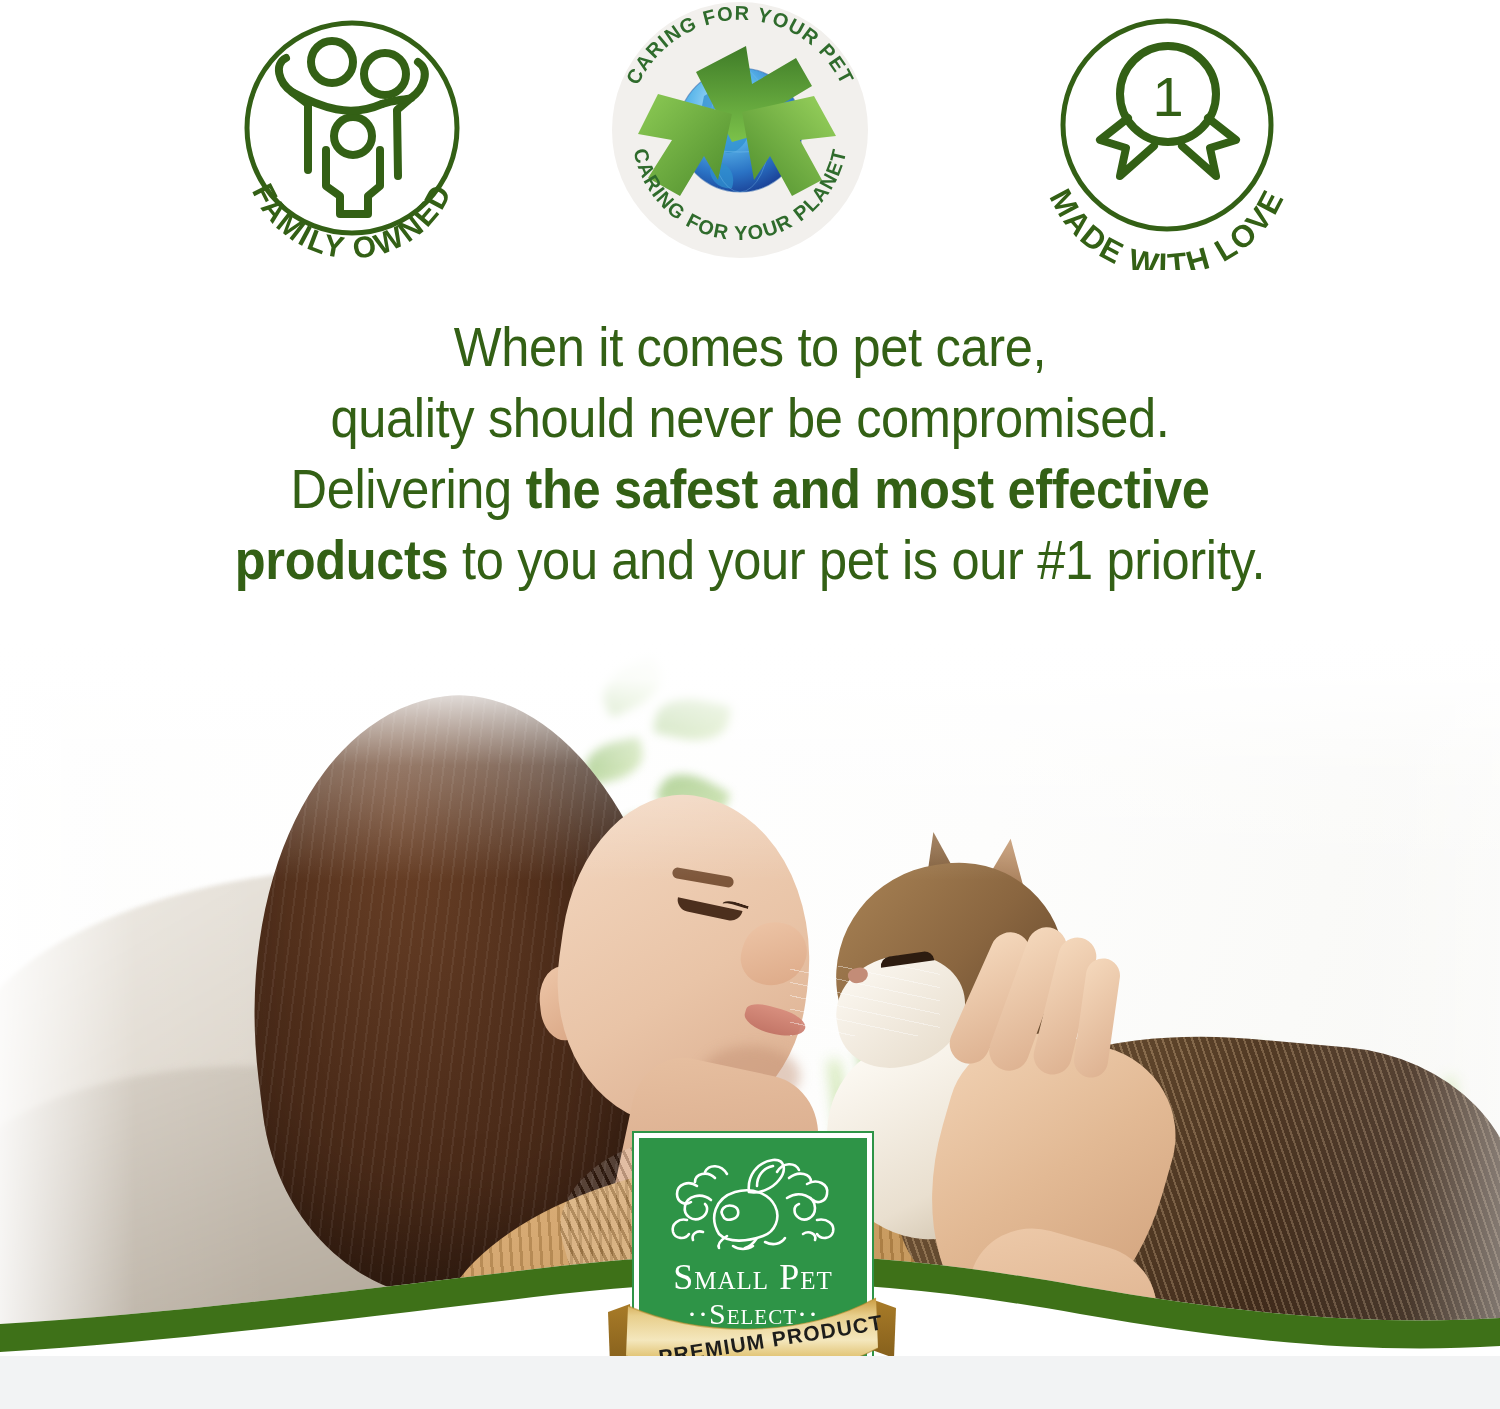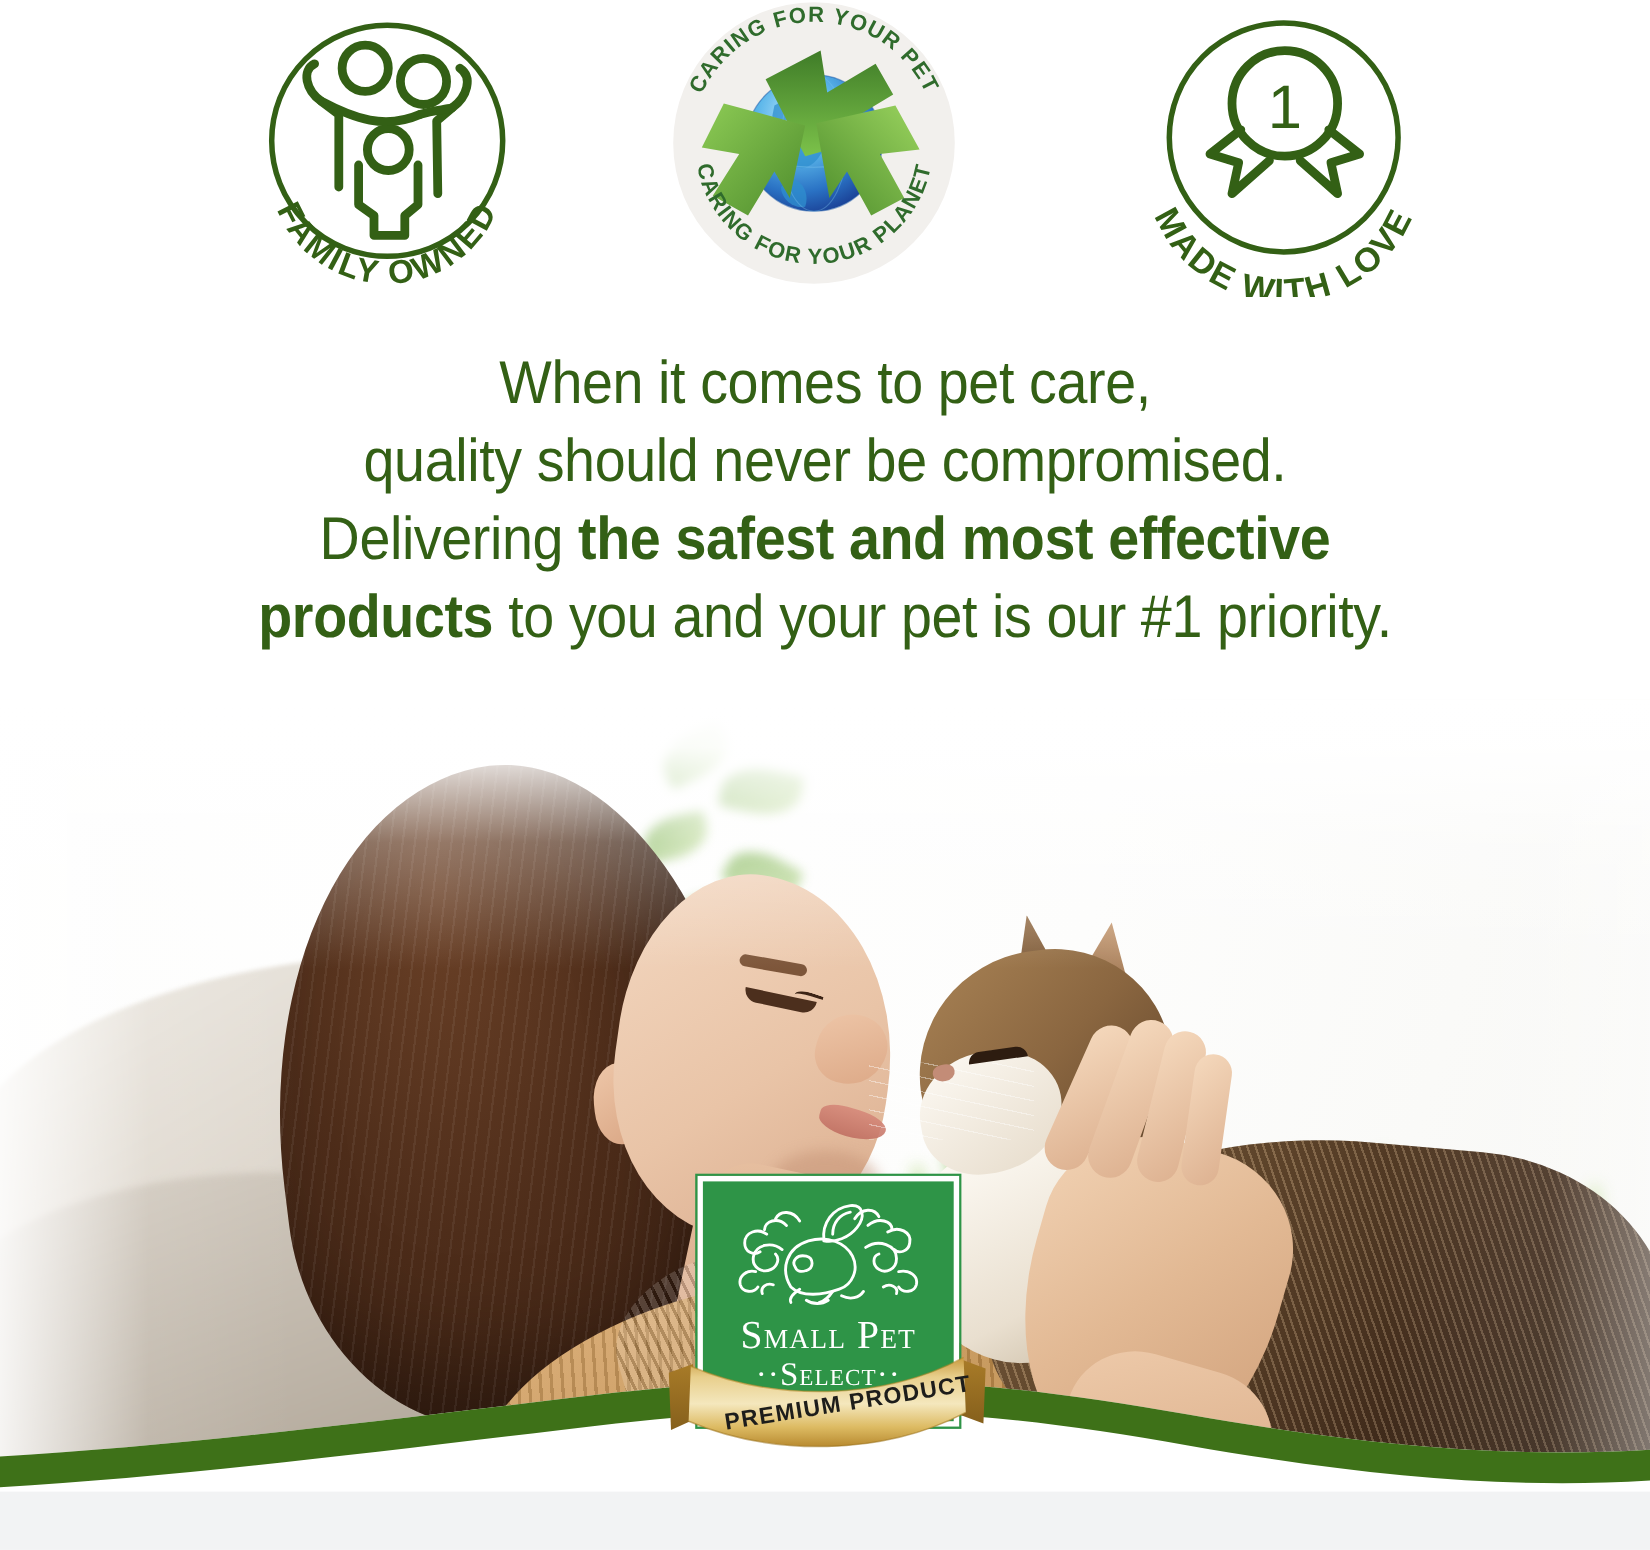--- a/index.html
+++ b/index.html
@@ -244,21 +244,21 @@
       rgba(255,255,255,.10) 94%,
       rgba(255,255,255,.40) 100%);
     pointer-events:none;
   }
 
   
   .wave { position:absolute; left:0; top:1230px; width:1500px; height:179px; }
   .wave svg { display:block; }
 
   
-  .logo-wrap { position:absolute; left:628px; top:1062px; width:250px; height:250px; }
+  .logo-wrap { position:absolute; left:628px; top:1126px; width:250px; height:250px; }
   .logo-box {
     position:absolute; left:6px; top:7px; width:238px; height:228px;
     background:#2e9447;
     border:5px solid #ffffff;
     outline:2px solid #2e9447;
   }
   .logo-art { position:absolute; left:18px; top:10px; width:200px; height:110px; }
   .logo-txt {
     position:absolute; left:0; right:0; top:120px;
     text-align:center; color:#ffffff;

